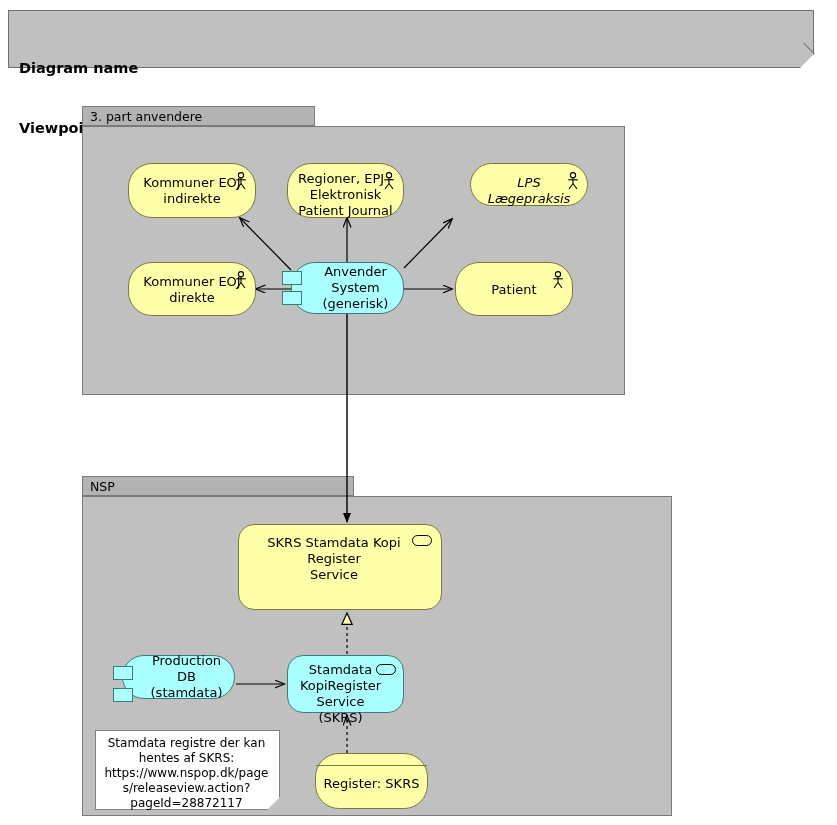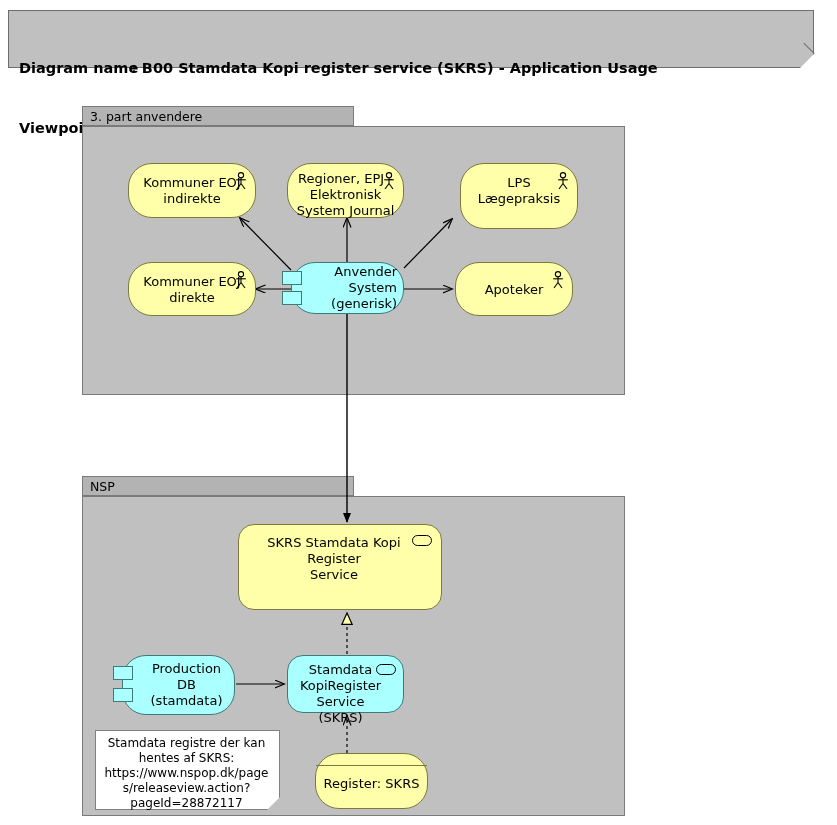--- a/index.html
+++ b/index.html
@@ -218,38 +218,37 @@
 </style>
 </head>
 <body>
 
 <div id="canvas">
 
   <div class="title-note">
     <div class="title-lines">
       <div class="title-row">
         <span class="title-label">Diagram name</span>
-        <span>: B00 Stamdata Kopi register service (SKRS) - Application Usage</span>
       </div>
       <div class="title-row">
         <span class="title-label">Viewpoint</span>
         <span>: Application Usage</span>
       </div>
     </div>
     <div class="fold"></div>
     <div class="fold-line"></div>
   </div>
 
   <div class="group" style="left:82px; top:126px; width:543px; height:269px;">
-    <div class="group-tab" style="width:272px; top:-21px;padding-left:44px;">
+    <div class="group-tab" style="width:233px; top:-21px;padding-left:44px;">
       <span class="group-tab-label">3. part anvendere</span>
     </div>
   </div>
 
-  <div class="group" style="left:82px; top:496px; width:543px; height:320px;text-decoration:underline;">
+  <div class="group" style="left:82px; top:496px; width:590px; height:320px;text-decoration:underline;">
     <div class="group-tab" style="width:272px; top:-21px;">
       <span class="group-tab-label">NSP</span>
     </div>
   </div>
 
   <svg class="edges">
     <defs>
       <marker id="arrow" markerWidth="11" markerHeight="11" refX="9.5" refY="4" orient="auto" markerUnits="userSpaceOnUse">
         <path d="M0,0 L10,4 L0,8" fill="none" stroke="#000000" stroke-width="1.2"></path>
       </marker>
@@ -291,31 +290,31 @@
       <line x1="7" y1="5.8" x2="7" y2="11.5" stroke="#000" stroke-width="1.1"></line>
       <line x1="2.2" y1="7.8" x2="11.8" y2="7.8" stroke="#000" stroke-width="1.1"></line>
       <line x1="7" y1="11.5" x2="3" y2="17" stroke="#000" stroke-width="1.1"></line>
       <line x1="7" y1="11.5" x2="11" y2="17" stroke="#000" stroke-width="1.1"></line>
     </svg>
   </div>
 
   <div class="node actor-box" style="left:287px; top:163px; width:117px; height:55px;">
     <div class="label" style="white-space:pre-line; top:7px;">Regioner, EPJ -
 Elektronisk
-System Journal</div>
-    <svg class="actor-icon" viewBox="0 0 14 18">
-      <circle cx="7" cy="3.2" r="2.6" fill="none" stroke="#000" stroke-width="1.1"></circle>
-      <line x1="7" y1="5.8" x2="7" y2="11.5" stroke="#000" stroke-width="1.1"></line>
-      <line x1="2.2" y1="7.8" x2="11.8" y2="7.8" stroke="#000" stroke-width="1.1"></line>
-      <line x1="7" y1="11.5" x2="3" y2="17" stroke="#000" stroke-width="1.1"></line>
-      <line x1="7" y1="11.5" x2="11" y2="17" stroke="#000" stroke-width="1.1"></line>
-    </svg>
-  </div>
-
-  <div class="node actor-box" style="left:460px; top:163px; width:118px; height:66px;">
+Patient Journal</div>
+    <svg class="actor-icon" viewBox="0 0 14 18">
+      <circle cx="7" cy="3.2" r="2.6" fill="none" stroke="#000" stroke-width="1.1"></circle>
+      <line x1="7" y1="5.8" x2="7" y2="11.5" stroke="#000" stroke-width="1.1"></line>
+      <line x1="2.2" y1="7.8" x2="11.8" y2="7.8" stroke="#000" stroke-width="1.1"></line>
+      <line x1="7" y1="11.5" x2="3" y2="17" stroke="#000" stroke-width="1.1"></line>
+      <line x1="7" y1="11.5" x2="11" y2="17" stroke="#000" stroke-width="1.1"></line>
+    </svg>
+  </div>
+
+  <div class="node actor-box" style="left:470px; top:163px; width:118px; height:43px;font-style:italic;">
     <div class="label" style="white-space:pre-line;">LPS
 Lægepraksis</div>
     <svg class="actor-icon" viewBox="0 0 14 18">
       <circle cx="7" cy="3.2" r="2.6" fill="none" stroke="#000" stroke-width="1.1"></circle>
       <line x1="7" y1="5.8" x2="7" y2="11.5" stroke="#000" stroke-width="1.1"></line>
       <line x1="2.2" y1="7.8" x2="11.8" y2="7.8" stroke="#000" stroke-width="1.1"></line>
       <line x1="7" y1="11.5" x2="3" y2="17" stroke="#000" stroke-width="1.1"></line>
       <line x1="7" y1="11.5" x2="11" y2="17" stroke="#000" stroke-width="1.1"></line>
     </svg>
   </div>
@@ -326,44 +325,44 @@
     <svg class="actor-icon" viewBox="0 0 14 18">
       <circle cx="7" cy="3.2" r="2.6" fill="none" stroke="#000" stroke-width="1.1"></circle>
       <line x1="7" y1="5.8" x2="7" y2="11.5" stroke="#000" stroke-width="1.1"></line>
       <line x1="2.2" y1="7.8" x2="11.8" y2="7.8" stroke="#000" stroke-width="1.1"></line>
       <line x1="7" y1="11.5" x2="3" y2="17" stroke="#000" stroke-width="1.1"></line>
       <line x1="7" y1="11.5" x2="11" y2="17" stroke="#000" stroke-width="1.1"></line>
     </svg>
   </div>
 
   <div class="node actor-box" style="left:455px; top:262px; width:118px; height:54px;">
-    <div class="label" style="white-space:pre-line; top:19px;">Apoteker</div>
+    <div class="label" style="white-space:pre-line; top:19px;">Patient</div>
     <svg class="actor-icon" viewBox="0 0 14 18">
       <circle cx="7" cy="3.2" r="2.6" fill="none" stroke="#000" stroke-width="1.1"></circle>
       <line x1="7" y1="5.8" x2="7" y2="11.5" stroke="#000" stroke-width="1.1"></line>
       <line x1="2.2" y1="7.8" x2="11.8" y2="7.8" stroke="#000" stroke-width="1.1"></line>
       <line x1="7" y1="11.5" x2="3" y2="17" stroke="#000" stroke-width="1.1"></line>
       <line x1="7" y1="11.5" x2="11" y2="17" stroke="#000" stroke-width="1.1"></line>
     </svg>
   </div>
 
   <div class="node component-box" style="left:291px; top:262px; width:113px; height:52px;">
     <div class="comp-tab" style="top:8px;"></div>
     <div class="comp-tab" style="top:28px;"></div>
-    <div class="label" style="white-space:pre-line;text-align:right;">Anvender System
+    <div class="label" style="white-space:pre-line;">Anvender System
 (generisk)</div>
   </div>
 
   <div class="node service-box" style="left:238px; top:524px; width:204px; height:86px;">
     <div class="label" style="white-space:pre-line; left:14px; right:26px;">SKRS Stamdata Kopi Register
 Service</div>
     <div class="service-icon" style="right:9px; top:10px;"></div>
   </div>
 
-  <div class="node component-box" style="left:122px; top:655px; width:113px; height:60px;">
+  <div class="node component-box" style="left:122px; top:655px; width:113px; height:44px;">
     <div class="comp-tab" style="top:10px;"></div>
     <div class="comp-tab" style="top:32px;"></div>
     <div class="label" style="white-space:pre-line;">Production DB
 (stamdata)</div>
   </div>
 
   <div class="node service-box cyan" style="left:287px; top:655px; width:117px; height:58px;">
     <div class="label" style="white-space:pre-line; top:6px; left:6px; right:16px;">Stamdata
 KopiRegister
 Service (SKRS)</div>

